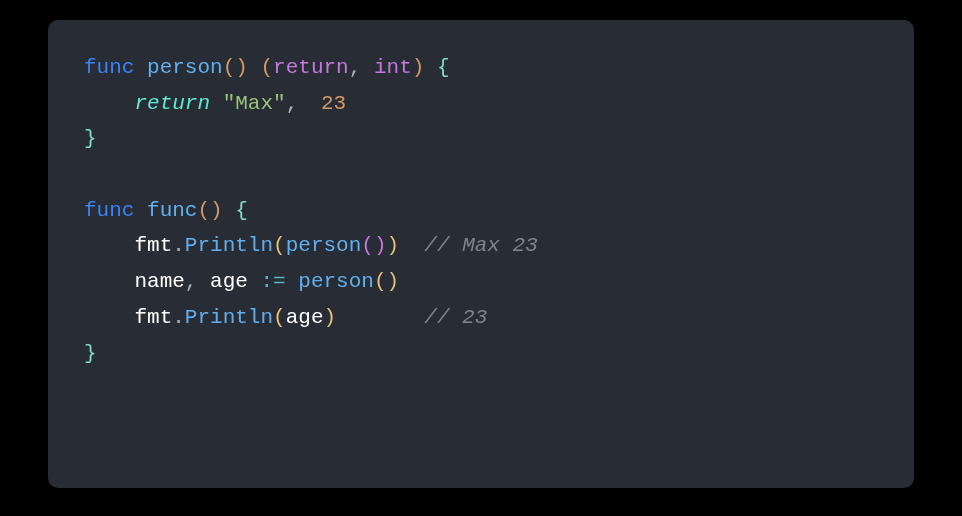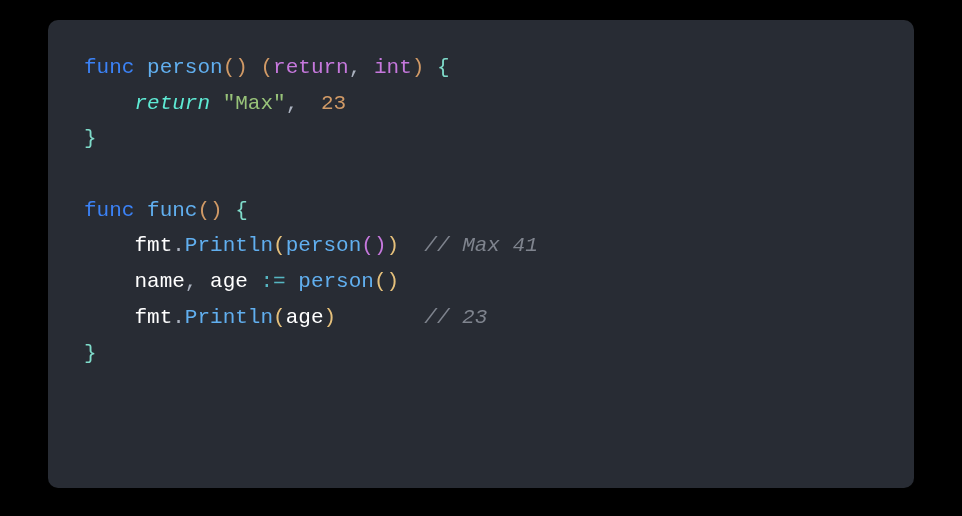--- a/index.html
+++ b/index.html
@@ -45,17 +45,17 @@
   </style>
 </head>
 <body>
 
 <div class="code-block">
 <div class="line"><span class="kw-func">func</span><span> </span><span class="fn-name">person</span><span class="paren-yellow">(</span><span class="paren-yellow">)</span><span> </span><span class="paren-yellow">(</span><span class="type">return</span><span class="punct">, </span><span class="type">int</span><span class="paren-yellow">)</span><span> </span><span class="brace">{</span></div>
 <div class="line"><span>    </span><span class="kw-return">return</span><span> </span><span class="string">"Max"</span><span class="punct">, </span><span class="number">23</span></div>
 <div class="line"><span class="brace">}</span></div>
 <div class="line">&nbsp;</div>
 <div class="line"><span class="kw-func">func</span><span> </span><span class="fn-name">func</span><span class="paren-yellow">(</span><span class="paren-yellow">)</span><span> </span><span class="brace">{</span></div>
-<div class="line"><span>    </span><span class="ident-white">fmt</span><span class="dot">.</span><span class="method">Println</span><span class="brace-inner">(</span><span class="fn-name">person</span><span class="paren-purple">(</span><span class="paren-purple">)</span><span class="brace-inner">)</span><span>  </span><span class="comment">// Max 41</span></div>
+<div class="line"><span>    </span><span class="ident-white">fmt</span><span class="dot">.</span><span class="method">Println</span><span class="brace-inner">(</span><span class="fn-name">person</span><span class="paren-purple">(</span><span class="paren-purple">)</span><span class="brace-inner">)</span><span>  </span><span class="comment">// Max 23</span></div>
 <div class="line"><span>    </span><span class="ident-white">name</span><span class="punct">, </span><span class="ident-white">age</span><span> </span><span class="operator">:=</span><span> </span><span class="fn-name">person</span><span class="brace-inner">(</span><span class="brace-inner">)</span></div>
 <div class="line"><span>    </span><span class="ident-white">fmt</span><span class="dot">.</span><span class="method">Println</span><span class="brace-inner">(</span><span class="ident-white">age</span><span class="brace-inner">)</span><span>       </span><span class="comment">// 23</span></div>
 <div class="line"><span class="brace">}</span></div>
 </div>
 
 </body></html>

